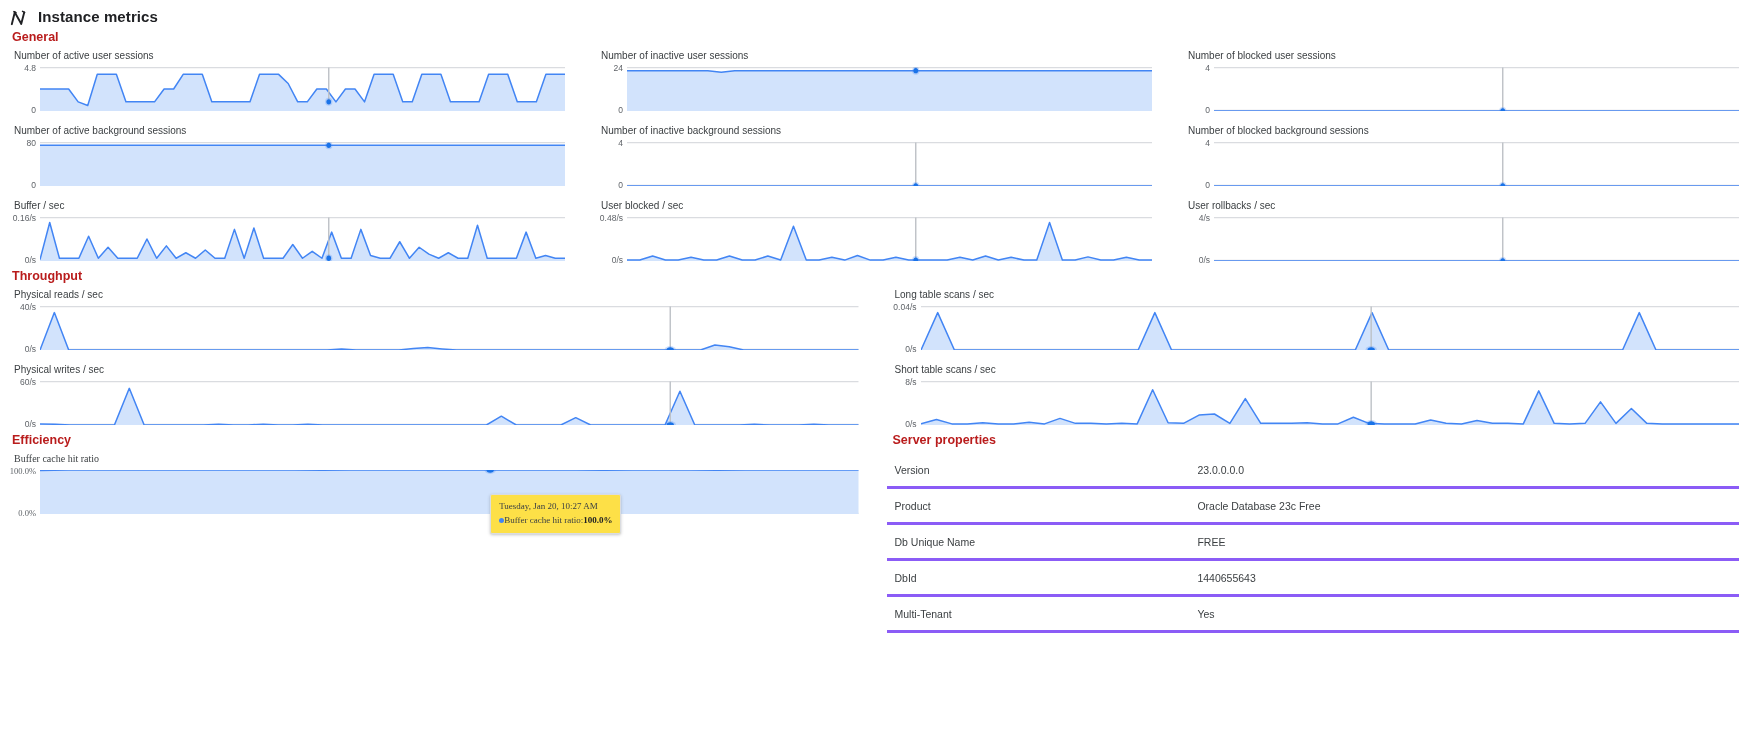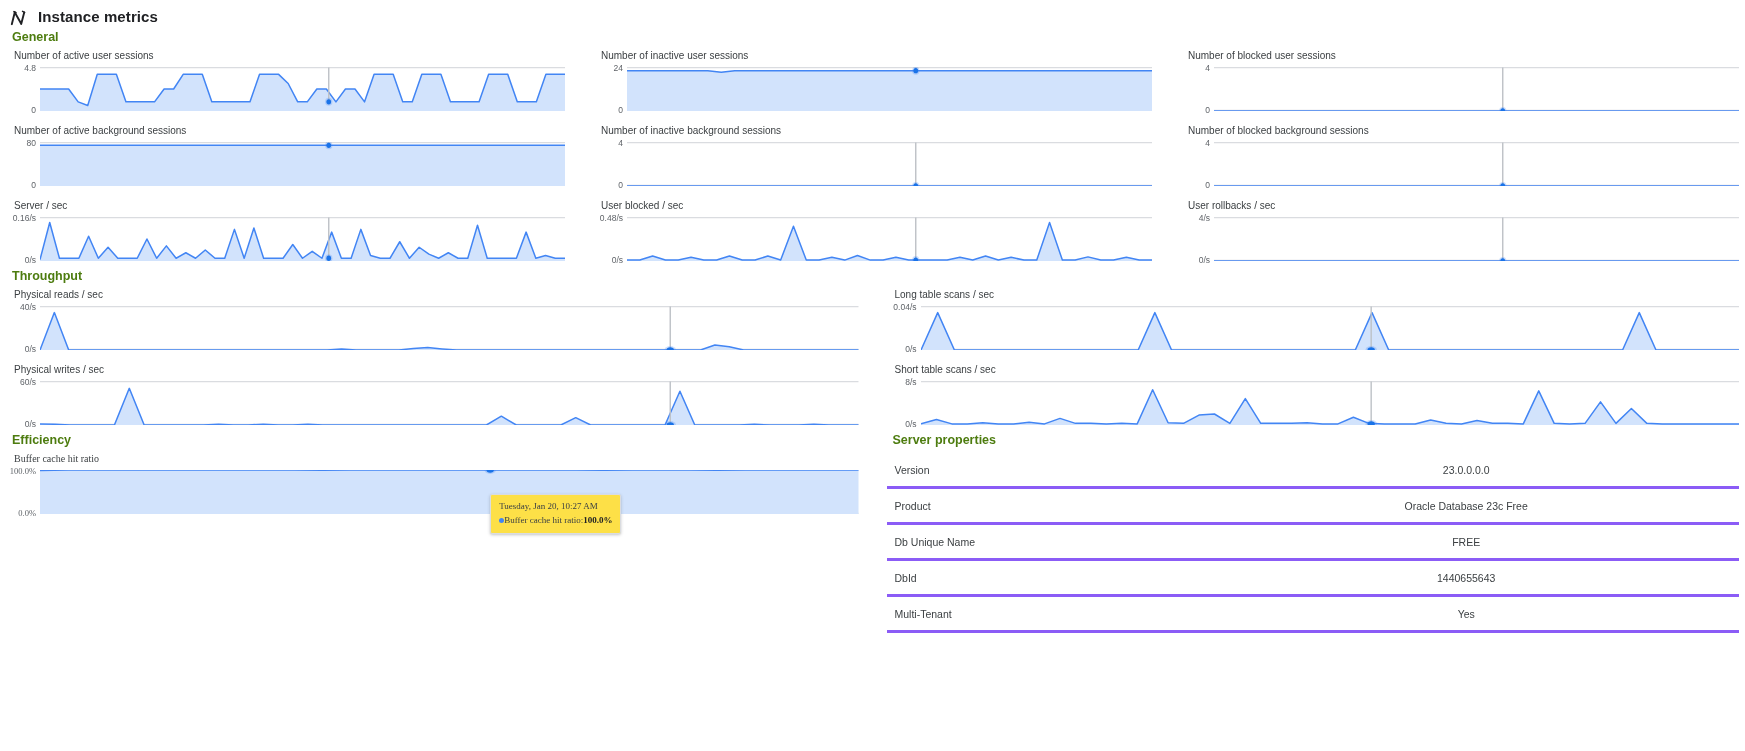--- a/index.html
+++ b/index.html
@@ -32,21 +32,21 @@
     font-size: 15px;
     font-weight: bold;
     letter-spacing: .1px;
     color: #202124;
   }
 
   
   .section-title {
     font-size: 12.5px;
     font-weight: bold;
-    color: #4d7c0f;
+    color: #b91c1c;
     margin: 0;
     padding: 0 0 0 6px;
   }
 
   
   .metrics-region { padding: 0 6px; }
 
   .chart-grid {
     display: grid;
     grid-template-columns: repeat(3, 1fr);
@@ -142,21 +142,21 @@
     margin-top: 6px;
   }
   .props-table tr { border-bottom: 3px solid #8b5cf6; }
   .props-table td {
     font-size: 10.5px;
     color: #3c4043;
     padding: 11px 4px 10px 4px;
     vertical-align: middle;
   }
   .props-table td.prop-key { width: 36%; padding-left: 8px; }
-  .props-table td.prop-val { width: 64%; text-align: center; }
+  .props-table td.prop-val { width: 64%; }
 </style>
 </head>
 <body>
 
 <div class="app-header">
   <span class="brand-logo">
     <svg viewBox="0 0 20 20" width="20" height="20" aria-hidden="true">
       <path d="M3.8 16.2 L6.8 4.2 M6.6 4.0 L13.2 15.8 M13.2 16.0 L16.2 4.4" stroke="#202124" stroke-width="1.9" fill="none" stroke-linecap="round" stroke-linejoin="round"></path>
       <path d="M6.0 3.6 L8.0 4.6 M14.6 3.4 L16.6 4.4" stroke="#202124" stroke-width="1.6" fill="none" stroke-linecap="round"></path>
     </svg>
@@ -278,21 +278,21 @@
               <line x1="0" y1="99" x2="1000" y2="99" stroke="#dadce0" stroke-width="1.6" vector-effect="non-scaling-stroke"></line>
               <path d="M0.00 100.00 L52.63 100.00 L105.26 100.00 L157.89 100.00 L210.53 100.00 L263.16 100.00 L315.79 100.00 L368.42 100.00 L421.05 100.00 L473.68 100.00 L526.32 100.00 L578.95 100.00 L631.58 100.00 L684.21 100.00 L736.84 100.00 L789.47 100.00 L842.11 100.00 L894.74 100.00 L947.37 100.00 L1000.00 100.00" fill="none" stroke="#4285f4" stroke-width="1.5" vector-effect="non-scaling-stroke" stroke-linejoin="round"></path>
               <line x1="550" y1="1" x2="550" y2="100" stroke="#bdc1c6" stroke-width="1.4" vector-effect="non-scaling-stroke"></line>
               <ellipse cx="550" cy="100" rx="7" ry="9" fill="#4285f4" opacity="0.26"></ellipse>
               <ellipse cx="550" cy="100" rx="4.5" ry="6" fill="#1a73e8"></ellipse>
             </svg>
           </div>
         </div>
       </div>
       <div class="chart-card">
-        <div class="chart-label">Server / sec</div>
+        <div class="chart-label">Buffer / sec</div>
         <div class="chart-body">
           <div class="axis-col">
             <span class="tick-top">0.16/s</span>
             <span class="tick-bottom">0/s</span>
           </div>
           <div class="plot-area">
             <svg viewBox="0 0 1000 100" preserveAspectRatio="none">
               <line x1="0" y1="1" x2="1000" y2="1" stroke="#dadce0" stroke-width="1.6" vector-effect="non-scaling-stroke"></line>
               <line x1="0" y1="99" x2="1000" y2="99" stroke="#dadce0" stroke-width="1.6" vector-effect="non-scaling-stroke"></line>
               <path d="M0.00 96.88 L18.52 12.50 L37.04 93.75 L55.56 93.75 L74.07 93.75 L92.59 43.75 L111.11 93.75 L129.63 68.75 L148.15 93.75 L166.67 93.75 L185.19 93.75 L203.70 50.00 L222.22 93.75 L240.74 65.63 L259.26 93.75 L277.78 81.25 L296.30 93.75 L314.81 75.00 L333.33 93.75 L351.85 93.75 L370.37 28.13 L388.89 93.75 L407.41 25.00 L425.93 93.75 L444.44 93.75 L462.96 93.75 L481.48 62.50 L500.00 93.75 L518.52 78.13 L537.04 93.75 L555.56 34.38 L574.07 93.75 L592.59 93.75 L611.11 28.13 L629.63 87.50 L648.15 93.75 L666.67 93.75 L685.19 56.25 L703.70 93.75 L722.22 68.75 L740.74 84.38 L759.26 93.75 L777.78 81.25 L796.30 93.75 L814.81 93.75 L833.33 18.75 L851.85 93.75 L870.37 93.75 L888.89 93.75 L907.41 93.75 L925.93 34.38 L944.44 93.75 L962.96 87.50 L981.48 93.75 L1000.00 93.75 L1000 100 L0 100 Z" fill="#d2e3fc" stroke="none" opacity="1"></path>

